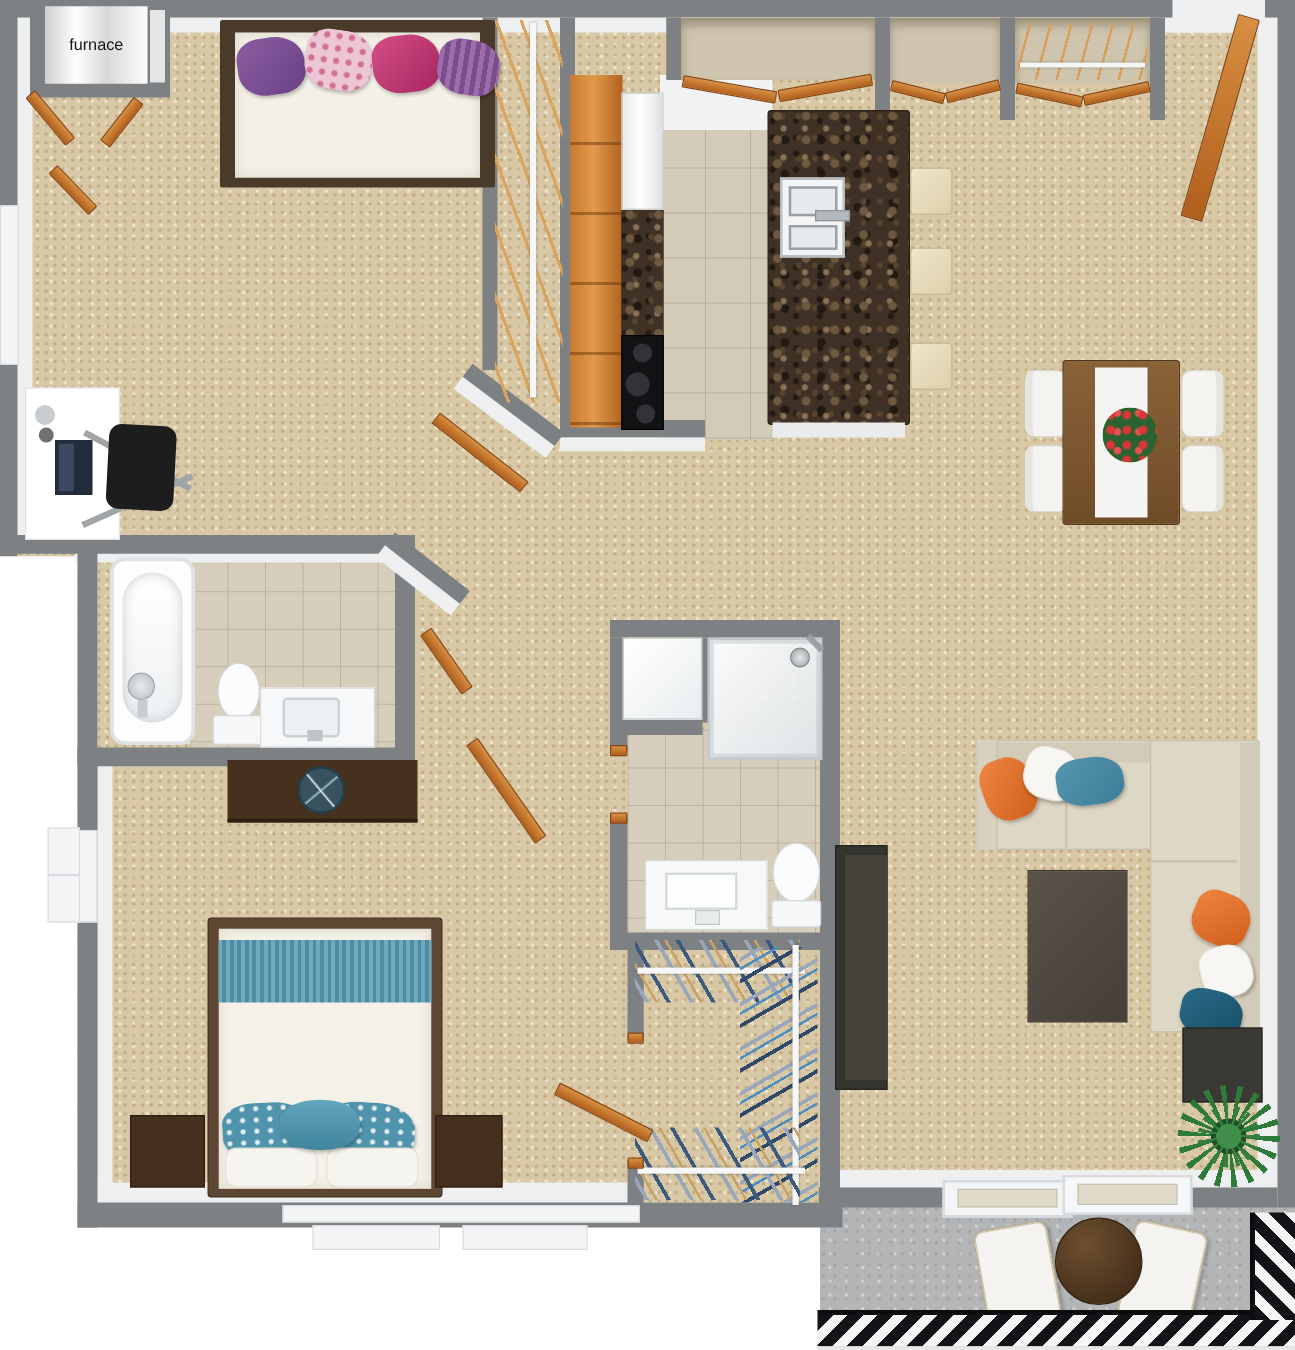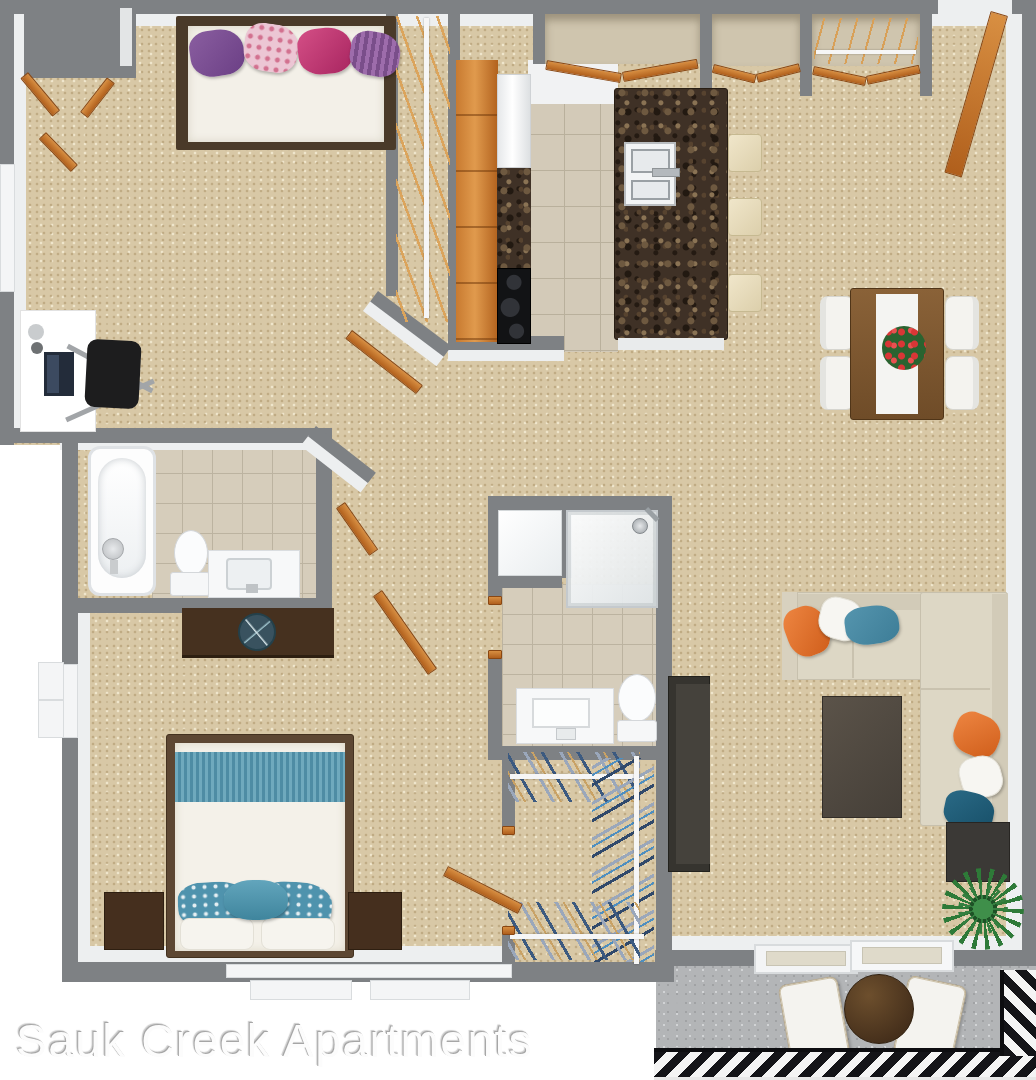--- a/index.html
+++ b/index.html
@@ -99,20 +99,23 @@
   <div class="win" style="left:0;top:164px;width:15px;height:128px"></div>
   <div class="win" style="left:62px;top:664px;width:16px;height:74px"></div>
   <div class="win" style="left:38px;top:662px;width:26px;height:38px"></div>
   <div class="win" style="left:38px;top:700px;width:26px;height:38px"></div>
   <div class="win" style="left:226px;top:964px;width:286px;height:14px"></div>
   <div class="win" style="left:250px;top:980px;width:102px;height:20px"></div>
   <div class="win" style="left:370px;top:980px;width:100px;height:20px"></div>
   <div class="wf" style="left:938px;top:0;width:74px;height:26px"></div>
 
   <div class="w" style="left:24px;top:0;width:112px;height:78px"></div>
+  <div style="left:36px;top:5px;width:82px;height:62px;background:linear-gradient(90deg,#cfcfcf,#ffffff 30%,#d8d8d8 60%,#fdfdfd)">
+    <div id="furnace-label" style="left:0;top:24px;width:82px">furnace</div>
+  </div>
   <div style="left:120px;top:8px;width:12px;height:58px;background:#e3e5e6"></div>
   <div class="wd" style="left:28px;top:72px;width:50px;height:10px;transform:rotate(50deg);transform-origin:top left"></div>
   <div class="wd" style="left:80px;top:112px;width:44px;height:10px;transform:rotate(-52deg);transform-origin:top left"></div>
   <div class="wd" style="left:46px;top:132px;width:46px;height:10px;transform:rotate(46deg);transform-origin:top left"></div>
 
   <div style="left:176px;top:16px;width:220px;height:134px;background:#4a3a29;border-radius:2px"></div>
   <div style="left:188px;top:26px;width:196px;height:116px;background:#f3f0e8;box-shadow:inset 0 0 10px #d9d4c6"></div>
   <div class="pil" style="left:190px;top:30px;width:54px;height:46px;transform:rotate(-8deg);background:linear-gradient(135deg,#8a5ea0,#6b3f85)"></div>
   <div class="pil" style="left:244px;top:24px;width:54px;height:48px;transform:rotate(8deg);background-color:#ecc6d4;background-image:radial-gradient(circle,#d2718f 2px,transparent 3px);background-size:10px 10px"></div>
   <div class="pil" style="left:298px;top:28px;width:54px;height:46px;transform:rotate(-6deg);background:linear-gradient(135deg,#d44f86,#a82560)"></div>
@@ -237,14 +240,13 @@
   <div style="left:754px;top:944px;width:104px;height:30px;background:#f3f4f5;border:2px solid #d8dbdd"></div>
   <div style="left:766px;top:951px;width:80px;height:15px;background:#dfdaca;border:1px solid #c8c4b4"></div>
   <div style="left:850px;top:940px;width:104px;height:32px;background:#f6f7f8;border:2px solid #d8dbdd"></div>
   <div style="left:862px;top:947px;width:80px;height:17px;background:#dfdaca;border:1px solid #c8c4b4"></div>
   <div class="chairw" style="left:784px;top:980px;width:60px;height:80px;transform:rotate(-10deg);border:1px solid #b9ab8f;box-shadow:2px 2px 3px rgba(0,0,0,.2),inset 0 0 0 1px #cdc2a9"></div>
   <div class="chairw" style="left:900px;top:980px;width:60px;height:80px;transform:rotate(12deg);border:1px solid #b9ab8f;box-shadow:2px 2px 3px rgba(0,0,0,.2),inset 0 0 0 1px #cdc2a9"></div>
   <div style="left:844px;top:974px;width:70px;height:70px;border-radius:50%;background:radial-gradient(circle at 35% 30%,#6d4f2d,#452f1b 75%);border:1px solid #30200f"></div>
   <div class="hatchB" style="left:654px;top:1048px;width:382px;height:32px"></div>
   <div class="hatchR" style="left:1000px;top:970px;width:36px;height:86px"></div>
 
-  <div id="watermark" style="left:16px;top:1014px">Sauk Creek Apartments</div>
 </div>
 
 </body></html>

